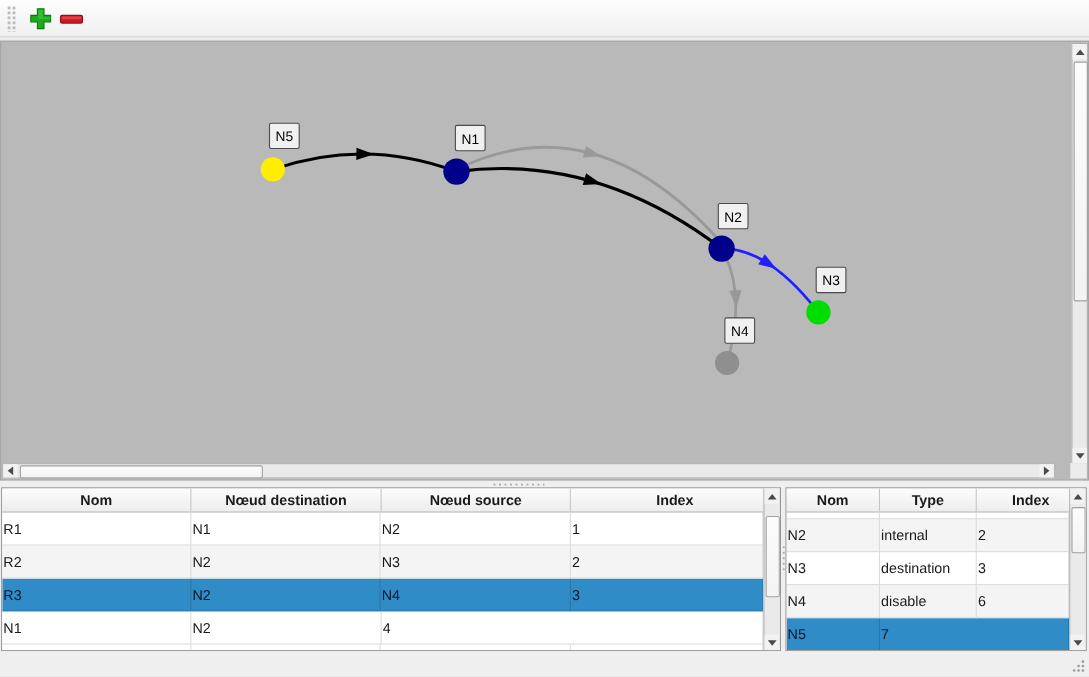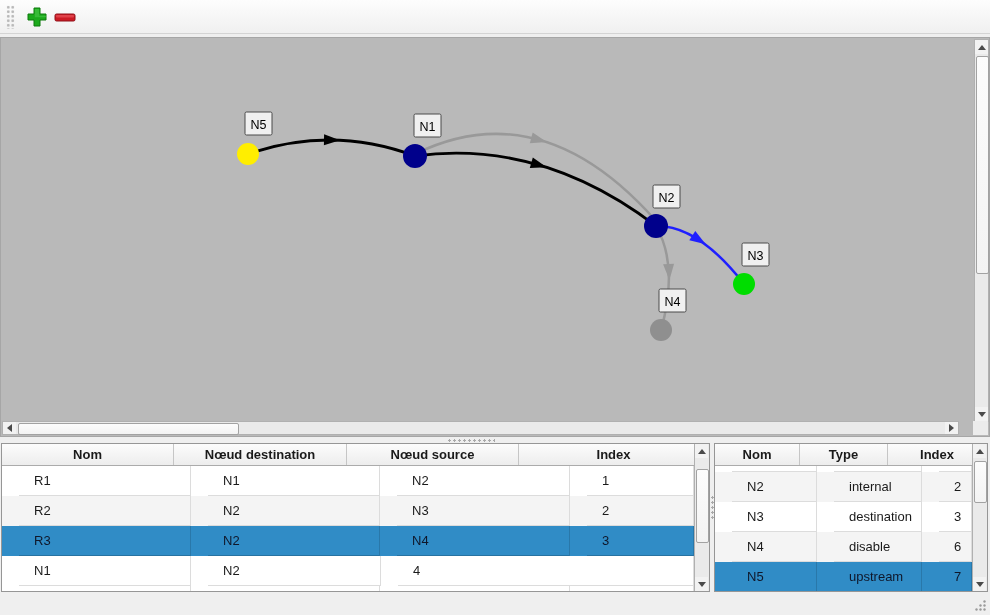--- a/index.html
+++ b/index.html
@@ -53,21 +53,21 @@
   .thead{display:flex;height:22px;background:linear-gradient(#fcfcfc,#ededed);
          border-bottom:1px solid #ababab;box-sizing:border-box;}
   .hcell{box-sizing:border-box;border-right:1px solid #c6c6c6;font-weight:bold;
          display:flex;align-items:center;justify-content:center;flex:none;}
   .tbody{position:absolute;left:0;top:22px;right:15px;bottom:0;overflow:hidden;}
   .trow{display:flex;height:30px;box-sizing:border-box;background:#fff;}
   .trow.alt{background:#f4f4f4;}
   .trow.sliver{height:6px;}
   .trow.sel{background:#308cc6;color:#0f172a;}
   .tcell{box-sizing:border-box;border-right:1px solid #dcdcdc;border-bottom:1px solid #dcdcdc;
-         display:flex;align-items:center;padding-left:15px;flex:none;overflow:hidden;white-space:nowrap;margin-left:17px;}
+         display:flex;align-items:center;padding-left:1px;flex:none;overflow:hidden;white-space:nowrap;}
   .trow.sel .tcell{border-right:1px solid rgba(0,0,0,0.14);border-bottom:1px solid rgba(0,0,0,0.18);}
   .qtable .sbv{right:0;top:0;height:100%;border-top:none;border-bottom:none;border-right:none;}
 
   
   .statusbar{position:absolute;left:0;top:592px;width:990px;height:23px;background:#efefef;}
 </style>
 </head>
 <body>
 
 <div class="window">
@@ -228,21 +228,20 @@
           <div class="tcell" style="width: 88px;">destination</div>
           <div class="tcell" style="width: 84px; flex: 1 1 0%;">3</div>
         </div>
         <div class="trow alt">
           <div class="tcell" style="width: 85px;">N4</div>
           <div class="tcell" style="width: 88px;">disable</div>
           <div class="tcell" style="width: 84px; flex: 1 1 0%;">6</div>
         </div>
         <div class="trow sel">
           <div class="tcell" style="width: 85px;">N5</div>
-          <div class="tcell" style="width: 88px;">upstream</div>
           <div class="tcell" style="width: 84px; flex: 1 1 0%;">7</div>
         </div>
       </div>
     <div class="sbv">
       <div class="sb-btn up">
           <div class="tri-up"></div>
         </div>
       <div class="sb-thumb" style="top:17px;height:40px;"></div>
       <div class="sb-btn down">
           <div class="tri-down"></div>

